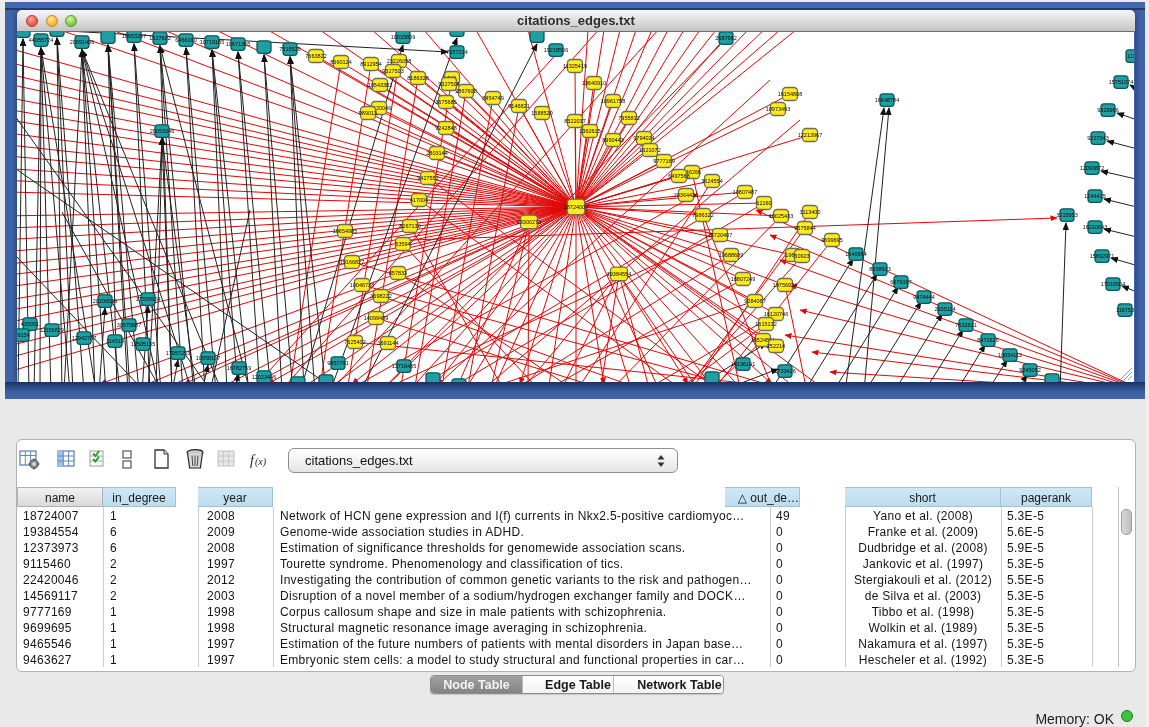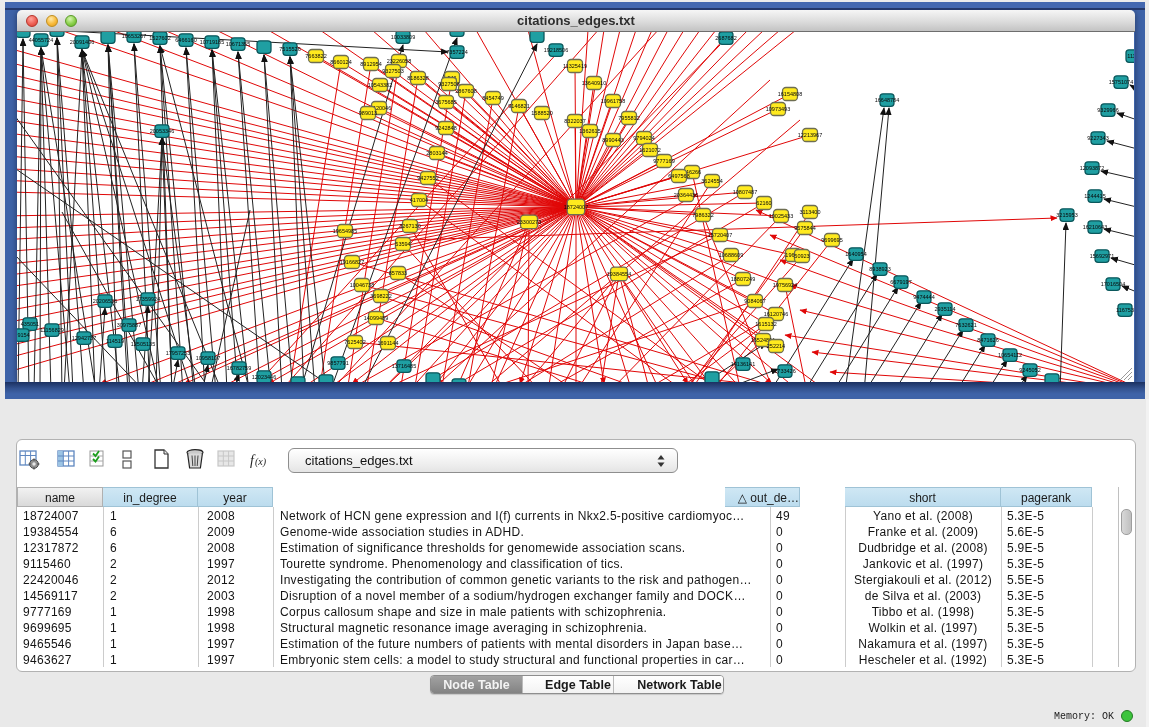--- a/index.html
+++ b/index.html
@@ -49,21 +49,21 @@
 #vsb { position:absolute; left:1118px; top:88px; width:1px; height:180px; background:#c0c0c0; }
 #vthumb { position:absolute; left:1121px; top:110px; width:11px; height:26px;
   background:linear-gradient(90deg,#d8d8d8,#bfbfbf); border:1px solid #9e9e9e; border-radius:5px; }
 #tabs { position:absolute; left:430px; top:276px; width:294px; height:19px;
   border:1px solid #8e8e8e; border-radius:4px; background:#ffffff; overflow:hidden;
   font-size:12.5px; font-weight:bold; text-align:center; line-height:18px;
   box-shadow:0 1px 1px rgba(0,0,0,0.15); }
 #tabs .seg { position:absolute; top:0; height:19px; }
 #tabs .sel { background:linear-gradient(#a2a2a2,#7f7f7f); color:#f4f4f4; }
 #tabs .norm { background:linear-gradient(#ffffff,#f1f1f1); color:#1a1a1a;padding-left:20px; }
-#memline { position:absolute; right:32px; top:312px; font-size:10px; color:#222;font-family:Liberation Mono, monospace; }
+#memline { position:absolute; right:32px; top:312px; font-size:14px; color:#222; }
 #memdot { position:absolute; right:13px; top:311px; width:12px; height:12px; border-radius:50%;
   background:#3cc43c; border:1.5px solid #257a25; }
 </style></head>
 <body>
 <div id="stage">
   <div id="topsec">
     <div class="lstrip"></div>
       <div class="rstrip"></div>
     <div id="win"></div>
     <div class="topline"></div>
@@ -683,21 +683,21 @@
       <text x="237" y="17" font-family="Liberation Serif, serif" font-style="italic" font-size="10" fill="#222">(x)</text>
     </svg>
     <div class="combo">
         <div class="ctext">citations_edges.txt</div>
       <svg width="10" height="16" style="position:absolute;right:11px;top:4px">
         <path d="M1.5,6.5 L5,2 L8.5,6.5 z" fill="#333"></path>
         <path d="M1.5,9.5 L5,14 L8.5,9.5 z" fill="#333"></path>
       </svg>
     </div>
     <div class="thead gray" style="left:17px;width:86px">name</div>
-    <div class="thead" style="left:103px;width:95px">in_degree</div>
+    <div class="thead" style="left:103px;width:73px">in_degree</div>
     <div class="thead" style="left:198px;width:75px">year</div>
     <div class="thead" style="left:725px;width:75px;text-align:right;padding-left:6px">△ out_de…</div>
     <div class="thead" style="left:845px;width:156px">short</div>
     <div class="thead" style="left:1001px;width:91px">pagerank</div>
     <div class="gline" style="left:103px"></div>
     <div class="gline" style="left:198px"></div>
     <div class="gline" style="left:273px"></div>
     <div class="gline" style="left:770px"></div>
     <div class="gline" style="left:845px"></div>
     <div class="gline" style="left:1001px"></div>
@@ -716,21 +716,21 @@
 <div class="trow" style="top:125px">
 <span style="left:23px">19384554</span>
 <span style="left:110px">6</span>
 <span style="left:207px">2009</span>
 <span style="left:280px;width:486px" class="clip">Genome-wide association studies in ADHD.</span>
 <span style="left:776px">0</span>
 <span style="left:845px;width:156px;text-align:center">Franke et al. (2009)</span>
 <span style="left:1007px">5.6E-5</span>
 </div>
 <div class="trow" style="top:141px">
-<span style="left:23px">12317872</span>
+<span style="left:23px">12373973</span>
 <span style="left:110px">6</span>
 <span style="left:207px">2008</span>
 <span style="left:280px;width:486px" class="clip">Estimation of significance thresholds for genomewide association scans.</span>
 <span style="left:776px">0</span>
 <span style="left:845px;width:156px;text-align:center">Dudbridge et al. (2008)</span>
 <span style="left:1007px">5.9E-5</span>
 </div>
 <div class="trow" style="top:157px">
 <span style="left:23px">9115460</span>
 <span style="left:110px">2</span>
@@ -766,21 +766,21 @@
 <span style="left:776px">0</span>
 <span style="left:845px;width:156px;text-align:center">Tibbo et al. (1998)</span>
 <span style="left:1007px">5.3E-5</span>
 </div>
 <div class="trow" style="top:221px">
 <span style="left:23px">9699695</span>
 <span style="left:110px">1</span>
 <span style="left:207px">1998</span>
 <span style="left:280px;width:486px" class="clip">Structural magnetic resonance image averaging in schizophrenia.</span>
 <span style="left:776px">0</span>
-<span style="left:845px;width:156px;text-align:center">Wolkin et al. (1997)</span>
+<span style="left:845px;width:156px;text-align:center">Wolkin et al. (1989)</span>
 <span style="left:1007px">5.3E-5</span>
 </div>
 <div class="trow" style="top:237px">
 <span style="left:23px">9465546</span>
 <span style="left:110px">1</span>
 <span style="left:207px">1997</span>
 <span style="left:280px;width:486px" class="clip">Estimation of the future numbers of patients with mental disorders in Japan base…</span>
 <span style="left:776px">0</span>
 <span style="left:845px;width:156px;text-align:center">Nakamura et al. (1997)</span>
 <span style="left:1007px">5.3E-5</span>

